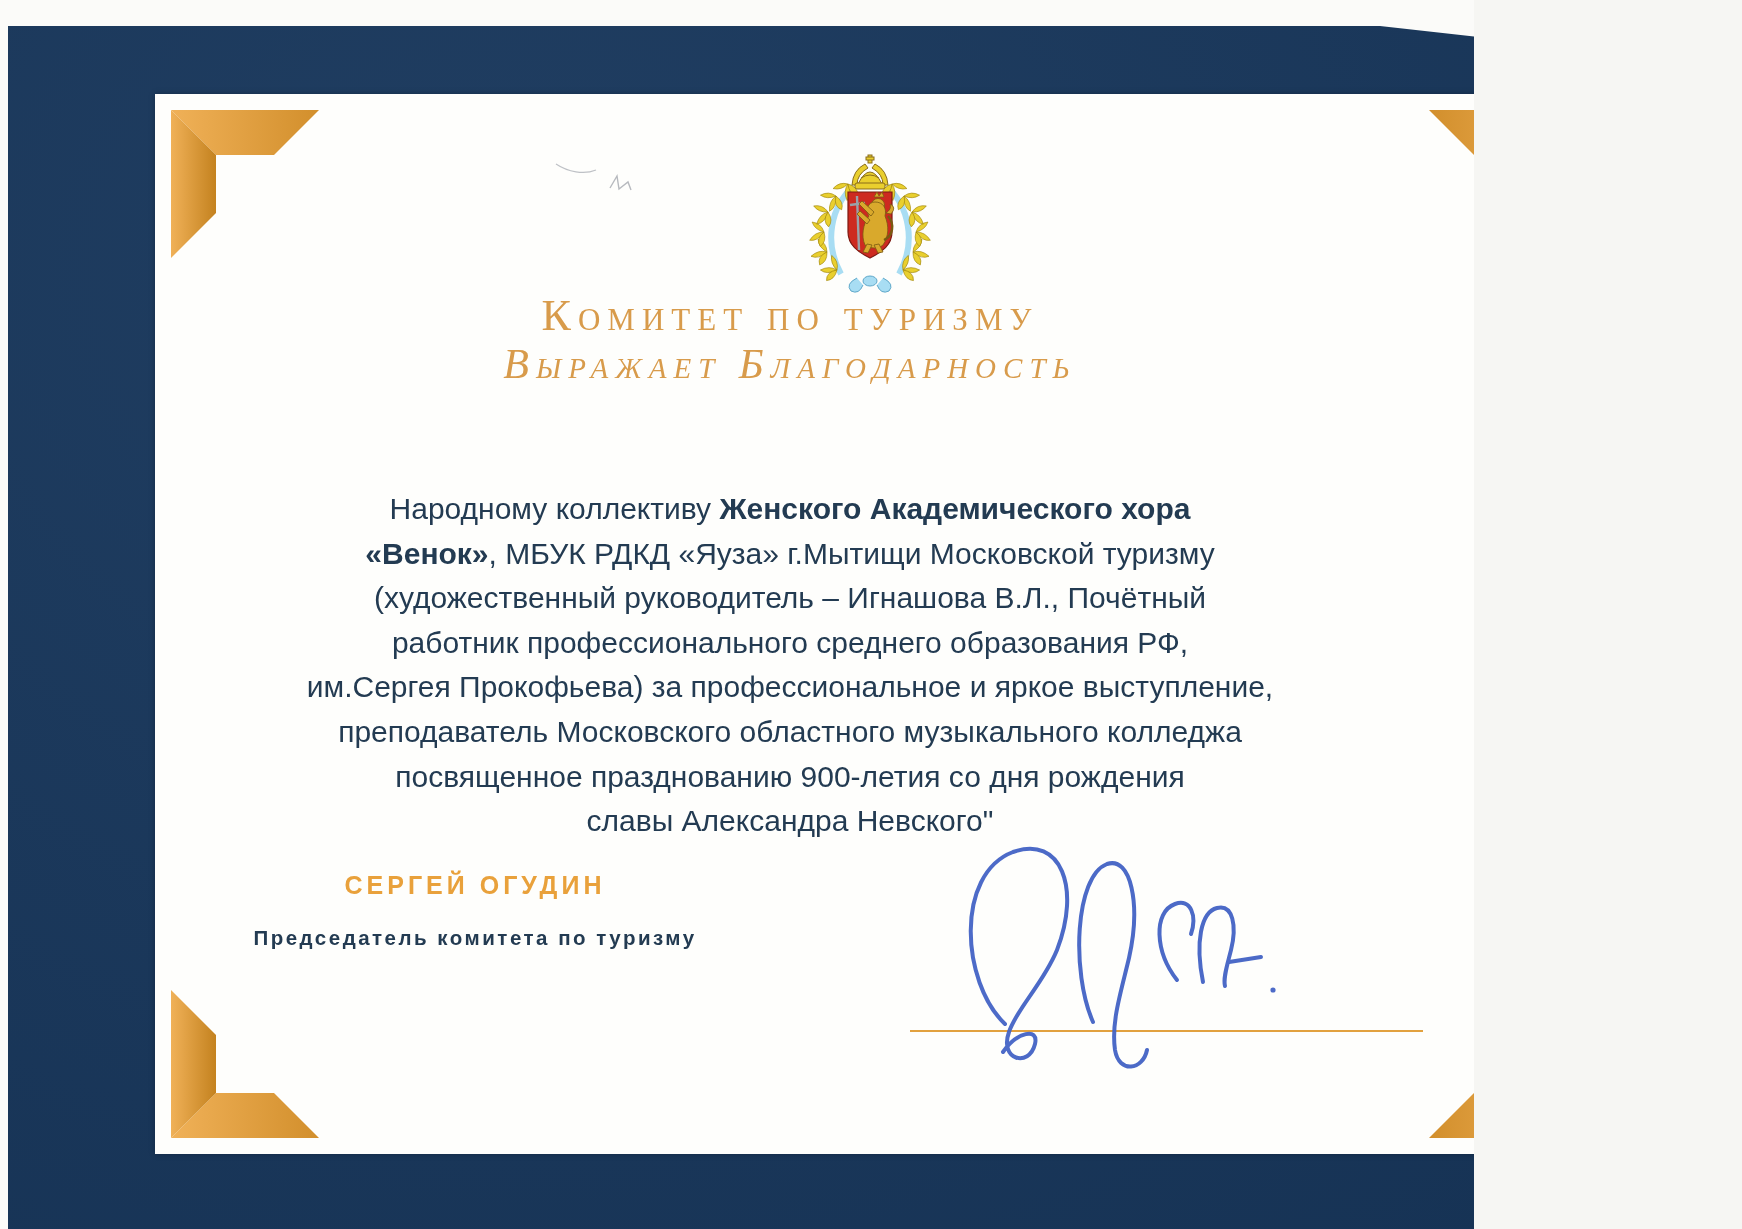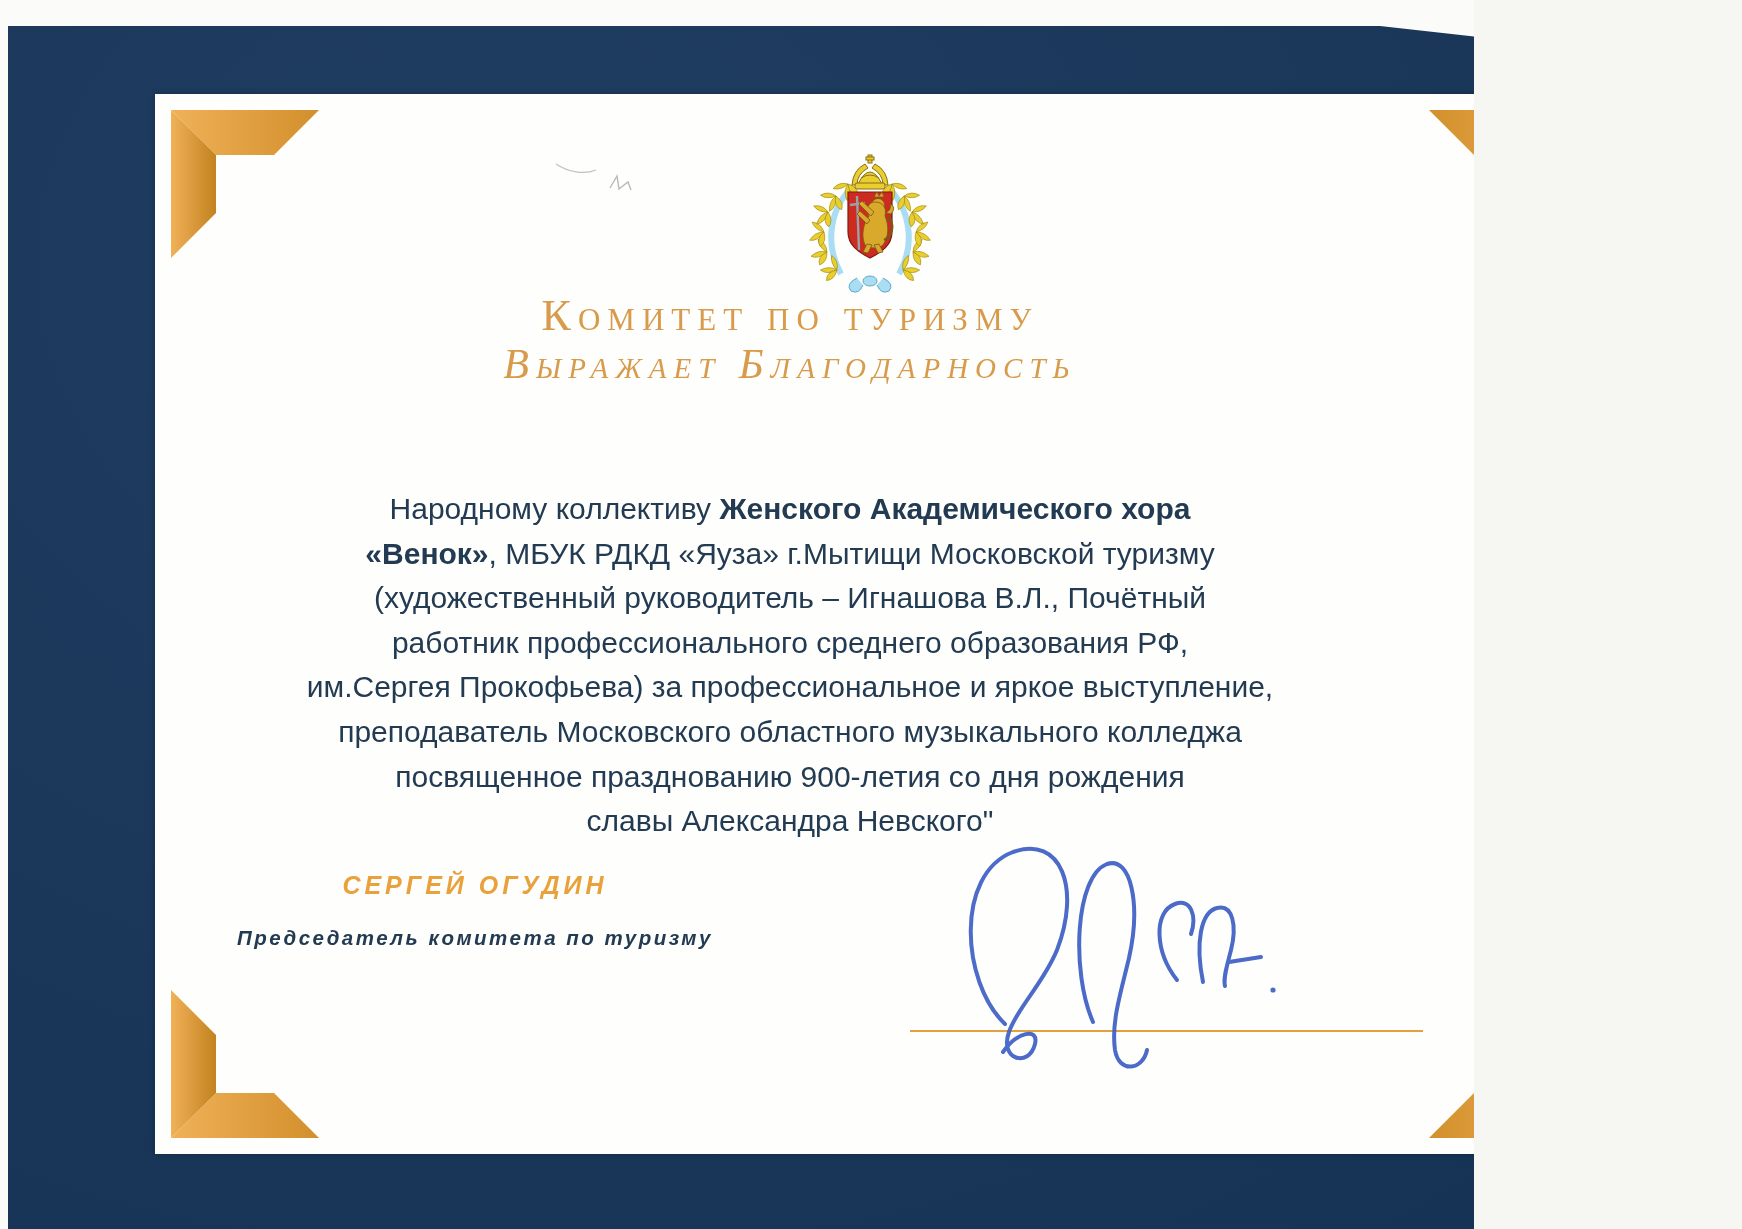--- a/index.html
+++ b/index.html
@@ -18,21 +18,21 @@
   .corner.tr{transform:scaleX(-1);} .corner.bl{transform:scaleY(-1);} .corner.br{transform:scale(-1,-1);}
   .heading{position:absolute;left:10px;top:198px;width:1250px;text-align:center;
            font-family:"Liberation Serif", serif;color:var(--heading_gold);
            font-variant:small-caps;}
   .heading .h1{font-size:44px;line-height:48px;letter-spacing:7px;}
   .heading .h2{font-size:43px;line-height:48px;letter-spacing:6px;}
   .heading .h3{font-size:42px;line-height:48px;letter-spacing:7px;font-style:italic;}
   .bodytext{position:absolute;left:60px;top:369px;width:1150px;text-align:center;
             color:var(--body_navy);font-size:30px;line-height:44.6px;font-weight:400;margin-top:24px;}
   .bodytext .bold{font-weight:700;}
-  .signatory{position:absolute;left:10px;top:777px;width:620px;text-align:center;font-style:italic;}
+  .signatory{position:absolute;left:10px;top:777px;width:620px;text-align:center;}
   .sig-name{font-size:25px;font-weight:700;letter-spacing:4px;color:var(--signatory_gold);}
   .sig-title{margin-top:26px;font-size:20.5px;font-weight:700;letter-spacing:2.5px;color:var(--body_navy);}
   .sigline{position:absolute;left:755px;top:936px;width:513px;height:2px;background:var(--signature_line_gold);}
   .autograph{position:absolute;left:790px;top:718px;}
   .scribble{position:absolute;left:397px;top:48px;opacity:.55;}
   .emblem{position:absolute;left:640px;top:56px;}
 </style>
 </head>
 <body>
 

